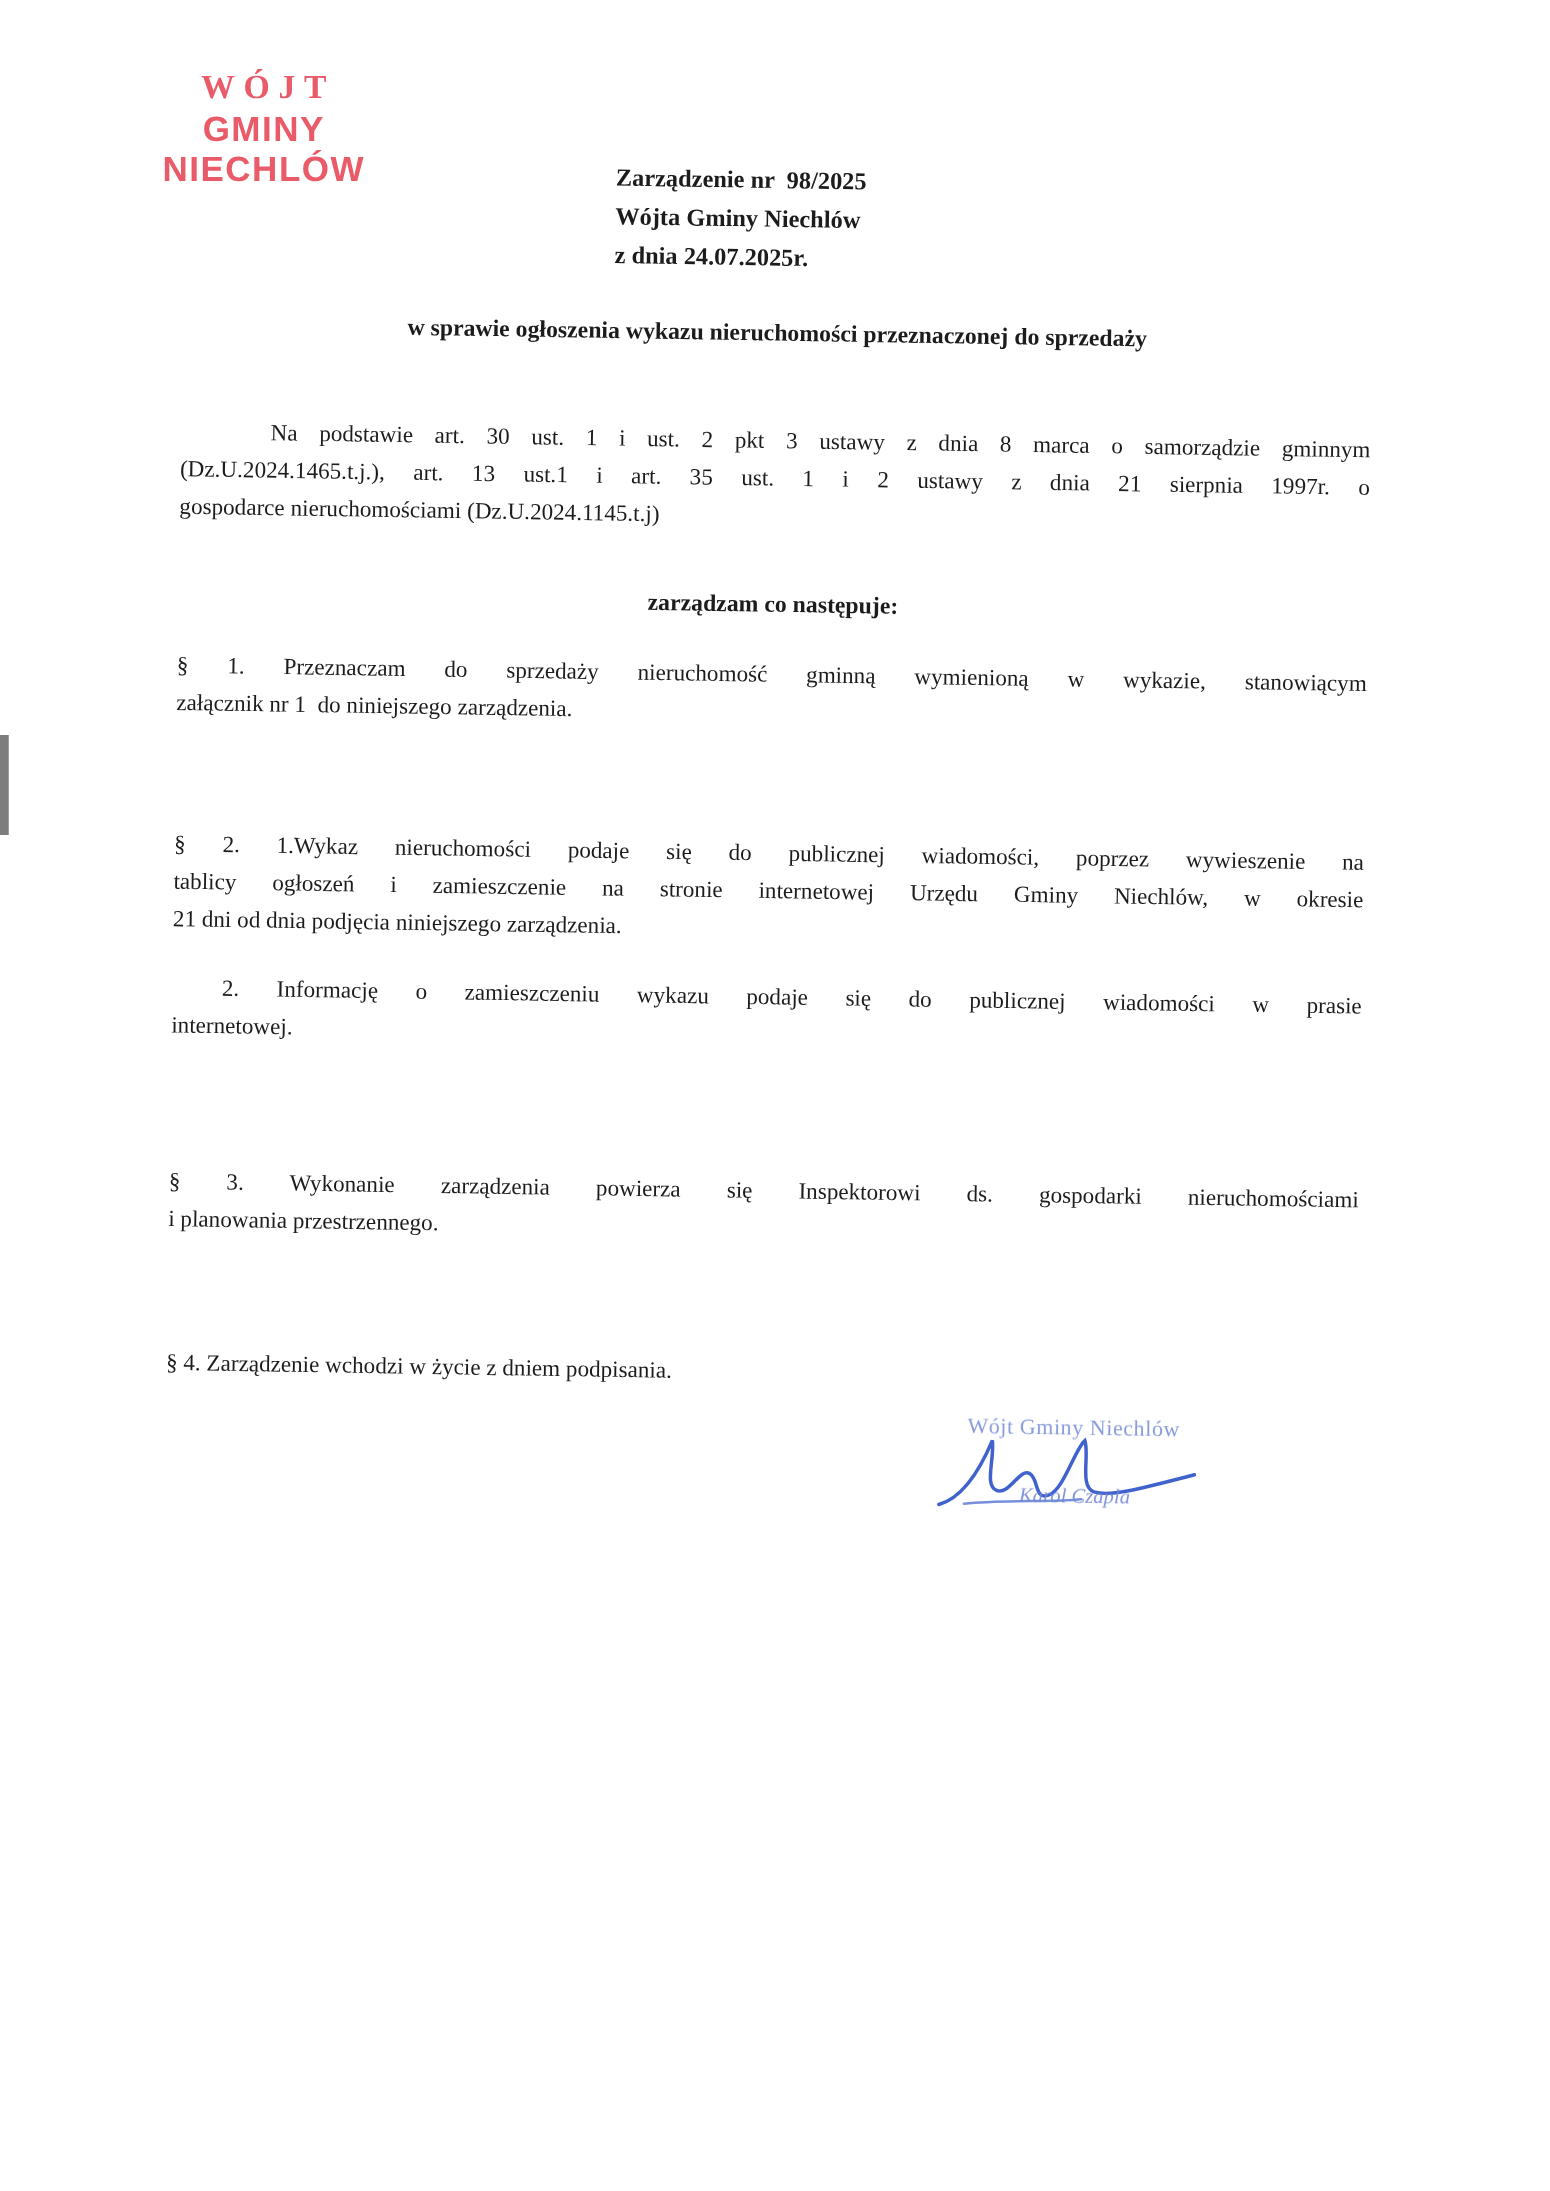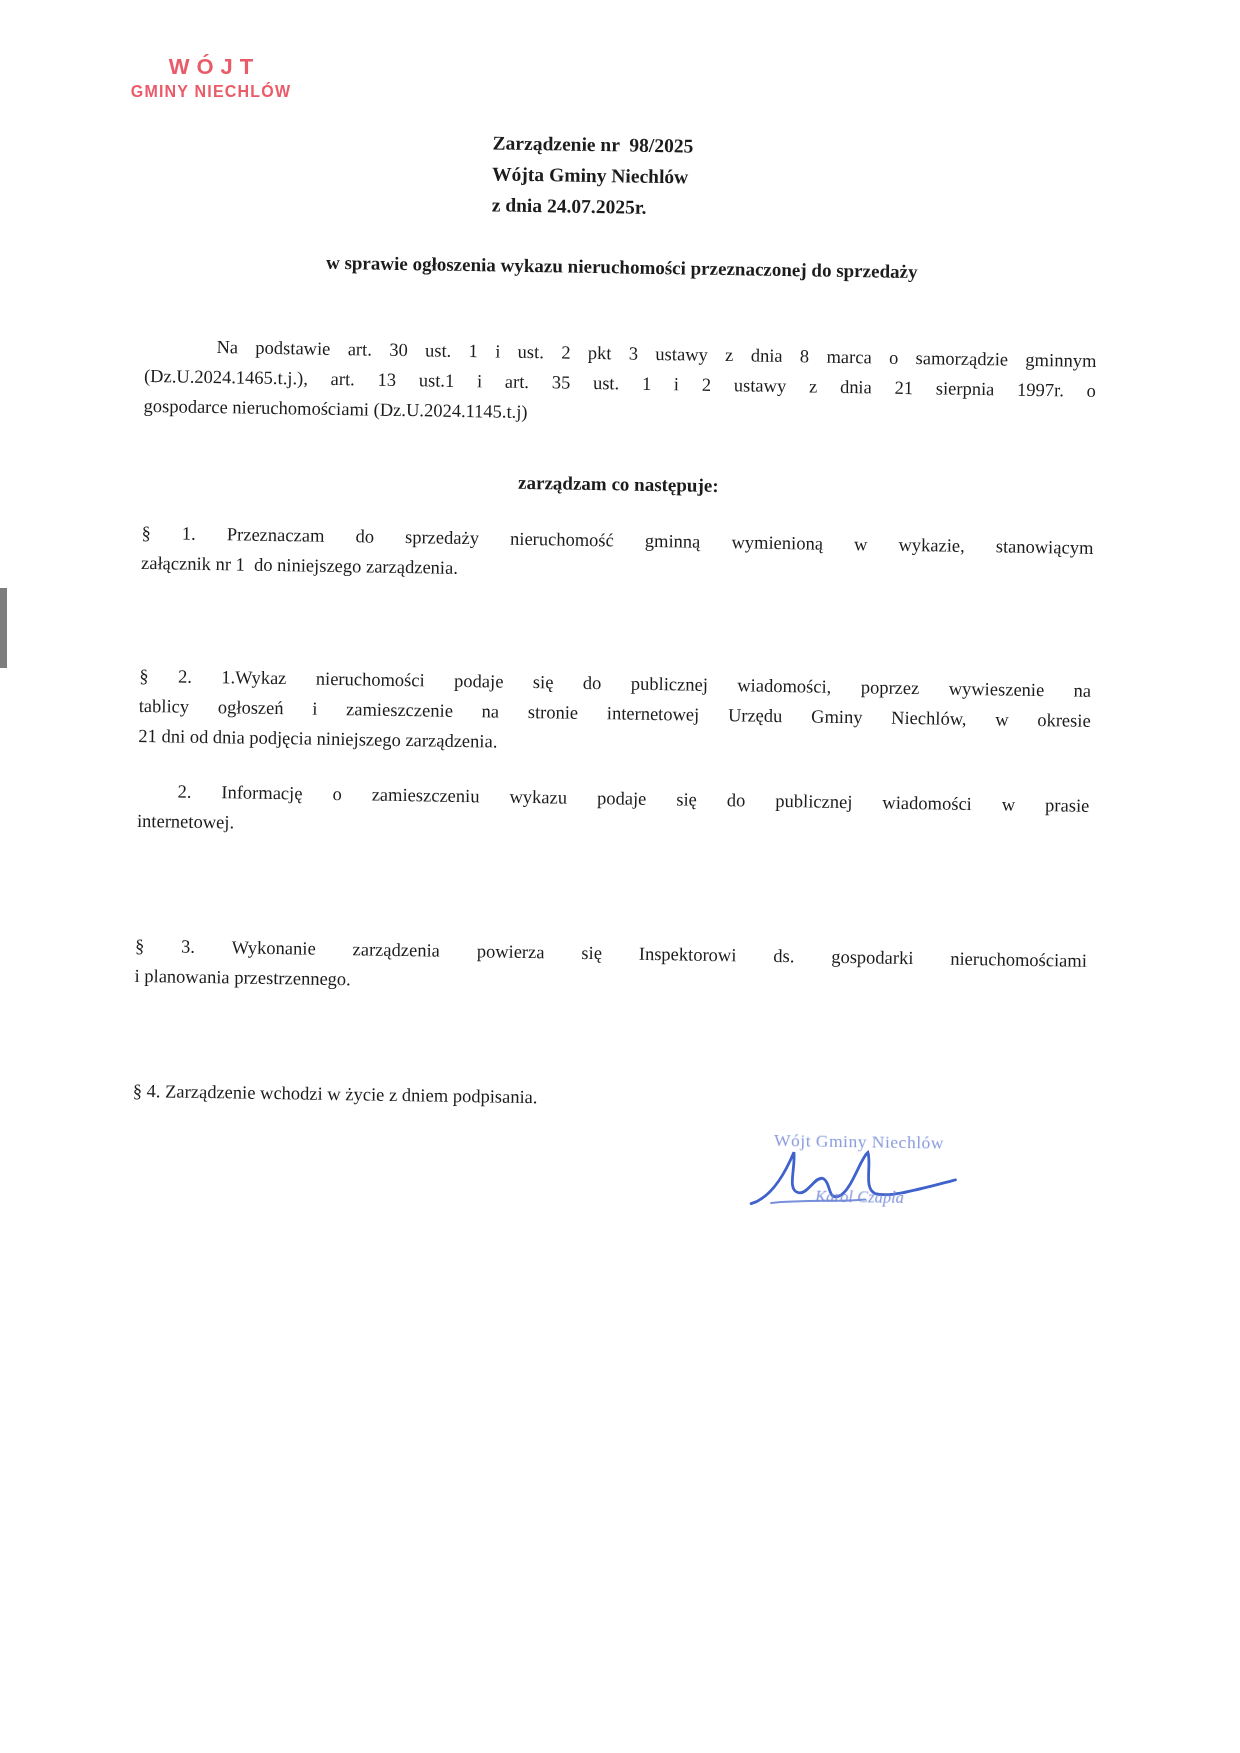--- a/index.html
+++ b/index.html
@@ -12,22 +12,22 @@
     overflow:hidden;
   }
 
   
   .stamp {
     position:absolute; left:106px; top:54px; width:210px; text-align:center;
     color:var(--stamp_red, #e94f5e);
     font-family:"Liberation Sans", sans-serif; font-weight:bold;
     opacity:.93;
   }
-  .stamp-l1 { font-size:22px; letter-spacing:7px; text-indent:7px; filter:blur(.3px); }
-  .stamp-l2 { font-size:16px; letter-spacing:1.2px; margin-top:3px; filter:blur(.25px); }
+  .stamp-l1 { font-size:27px; letter-spacing:7px; text-indent:7px; filter:blur(.3px);font-family:Liberation Serif, serif; }
+  .stamp-l2 { font-size:28px; letter-spacing:1.2px; margin-top:3px; filter:blur(.25px); }
 
   
   .content {
     position:absolute; left:148px; top:122px; width:952px;
     transform:rotate(0.9deg); transform-origin:0 0;
     font-size:18.5px;
   }
   .title-block { margin-left:345px; font-weight:bold; font-size:19.5px; line-height:31px; }
   .subject { margin-top:30px; text-align:center; font-weight:bold; font-size:19px; line-height:30px; }
   .legal { margin-top:56px; }

